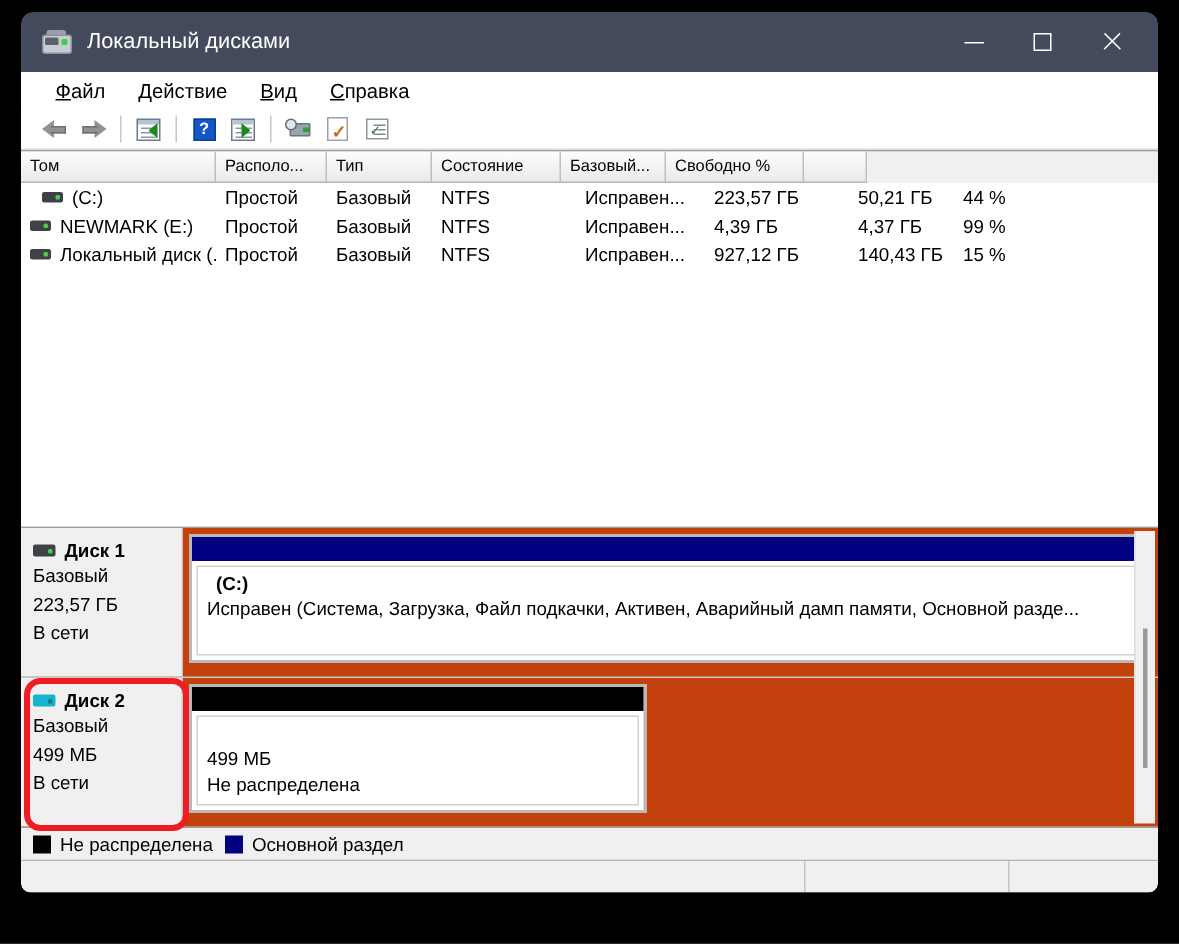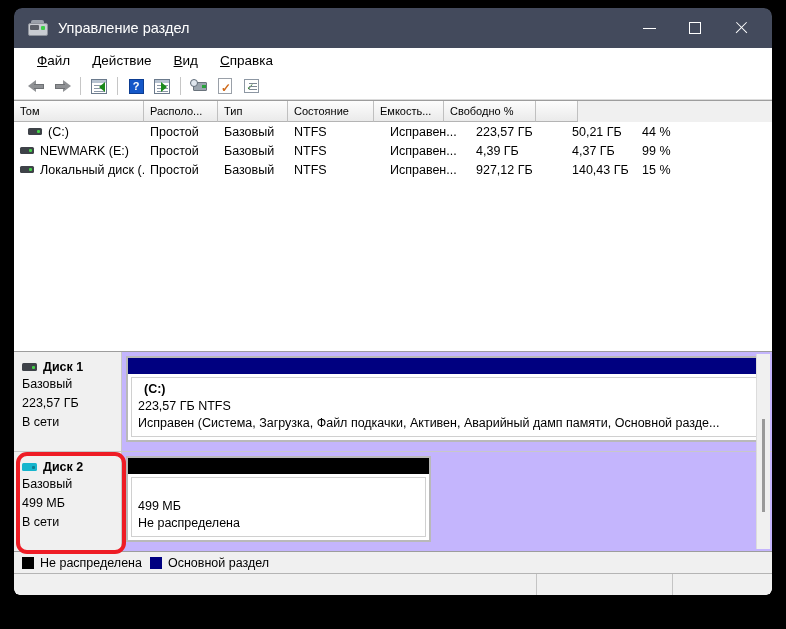--- a/index.html
+++ b/index.html
@@ -175,21 +175,21 @@
   .vol-cell { font-size: 12.5px; color: #000; padding-left: 6px; white-space: nowrap; overflow: hidden; }
   .vol-cell.first { display: flex; align-items: center; gap: 6px; }
   .mini-disk { width: 14px; height: 7px; background: #3e4248; border-radius: 1.5px; position: relative; flex: 0 0 auto; }
   .mini-disk::after { content:""; position:absolute; right:2px; top:2px; width:3px; height:3px; background:#45d149; border-radius:1px; }
   .indent-c { margin-left: 8px; }
 
   
   .disk-pane {
     position: relative;
     flex: 1 1 auto;
-    background: #c4b5fd;
+    background: #c2410c;
     overflow: hidden;
   }
   .disk-scroll { position: absolute; left:0; top:0; right: 0; bottom: 0; }
   .disk-row {
     display: flex;
     height: 100px;
     margin: 0;
     border-bottom: 1px solid #c8c8c8;
   }
   .disk-info {
@@ -279,21 +279,21 @@
   <div class="window">
 
     <div class="titlebar">
       <div class="title-left">
         <div class="app-icon">
           <div class="top"></div>
           <div class="body"></div>
           <div class="slot"></div>
           <div class="led"></div>
         </div>
-        <div class="title-text">Управление раздел</div>
+        <div class="title-text">Локальный дисками</div>
       </div>
       <div class="win-controls">
         <div class="win-btn">
             <span class="glyph-min"></span>
           </div>
         <div class="win-btn">
             <span class="glyph-max"></span>
           </div>
         <div class="win-btn close-btn">
             <span class="glyph-close"></span>
@@ -368,21 +368,21 @@
             </span>
         </div>
       </div>
 
       <div class="vol-wrap">
         <div class="vol-head">
           <div class="th" style="width:130px">Том</div>
           <div class="th" style="width:74px">Располо...</div>
           <div class="th" style="width:70px">Тип</div>
           <div class="th" style="width:86px">Состояние</div>
-          <div class="th" style="width:70px">Емкость...</div>
+          <div class="th" style="width:70px">Базовый...</div>
           <div class="th" style="width:92px">Свободно %</div>
           <div class="th" style="width:42px"></div>
         </div>
         <div class="vol-body">
 
           <div class="vol-row">
             <div class="vol-cell first" style="width:130px">
               <span class="mini-disk indent-c"></span>
               <span>(C:)</span>
             </div>
@@ -437,21 +437,20 @@
               </div>
               <div class="disk-meta">Базовый</div>
               <div class="disk-meta">223,57 ГБ</div>
               <div class="disk-meta">В сети</div>
             </div>
             <div class="disk-graph">
               <div class="part" style="width:100%">
                 <div class="bar primary"></div>
                 <div class="inner">
                   <div class="lbl">(C:)</div>
-                  <div>223,57 ГБ NTFS</div>
                   <div>Исправен (Система, Загрузка, Файл подкачки, Активен, Аварийный дамп памяти, Основной разде...</div>
                 </div>
               </div>
             </div>
           </div>
 
           <div class="disk-row">
             <div class="disk-info">
               <div class="disk-title">
                 <span class="disk-ico teal"></span>

